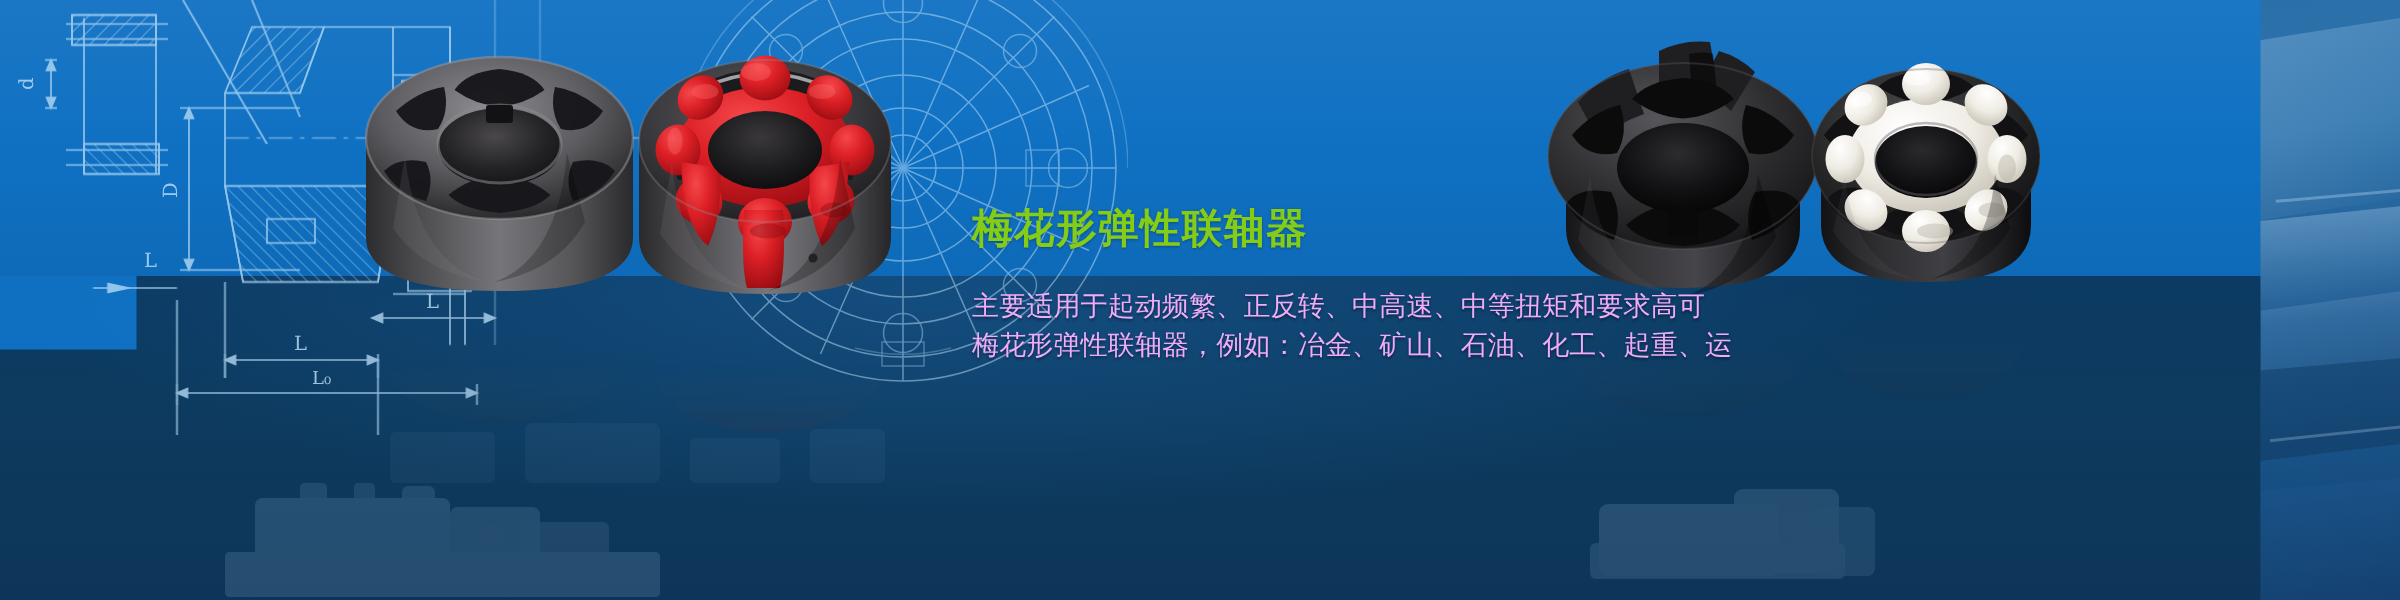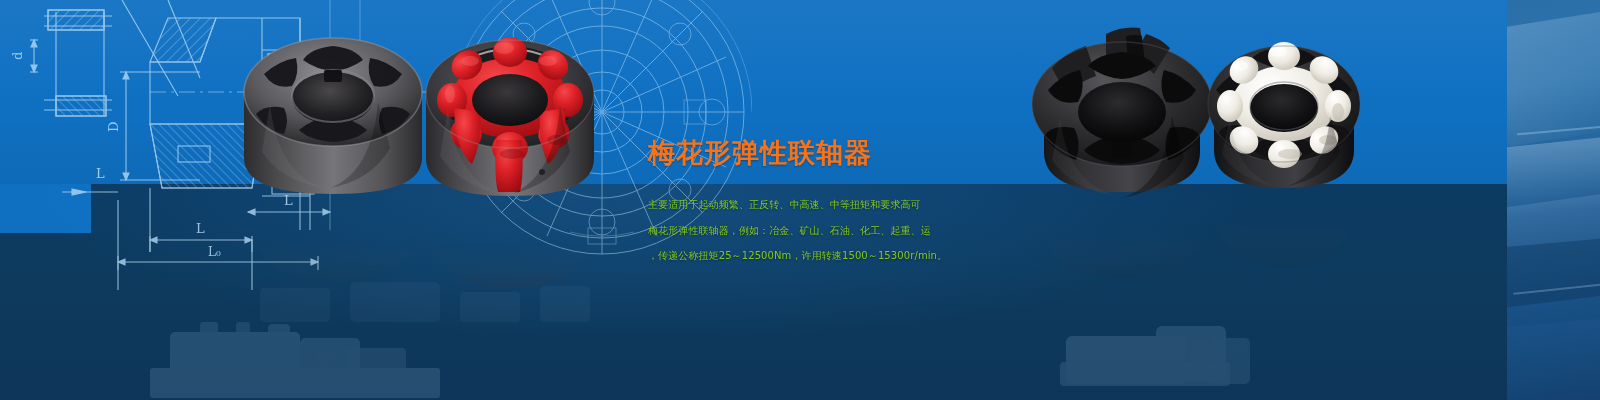--- a/index.html
+++ b/index.html
@@ -84,28 +84,29 @@
            mask-image:linear-gradient(180deg,rgba(0,0,0,.85),rgba(0,0,0,0) 72%);
            transform:scaleY(-1);filter:blur(.6px);}
   .ref-left{left:236px;top:206px;width:198px;height:118px;}
   .ref-red{left:416px;top:210px;width:192px;height:118px;}
   .ref-b1{left:1030px;top:200px;width:186px;height:112px;}
   .ref-b2{left:1204px;top:192px;width:160px;height:104px;}
 
   
   .text-block{position:absolute;left:648px;top:136px;width:420px;}
   .title{
-    color:#f97316;font-size:27px;font-weight:bold;letter-spacing:1px;
+    color:#84cc16;font-size:27px;font-weight:bold;letter-spacing:1px;
     line-height:34px;margin:0 0 22px 0;white-space:nowrap;
     text-shadow:0 1px 2px rgba(0,0,0,.30);
   }
   .body-line{
-    color:#84cc16;font-size:10px;line-height:25.5px;
+    color:#f0abfc;font-size:18px;line-height:25.5px;
     white-space:nowrap;letter-spacing:.1px;
     text-shadow:0 1px 2px rgba(0,0,0,.45);
+    font-family:Liberation Serif, serif;
   }
 </style>
 </head>
 <body>
 
 <div class="banner">
 
   <div class="bg-dark"></div>
   <div class="bg-bright"></div>
   <div class="bg-bright-left-step"></div>
@@ -587,21 +588,20 @@
         </linearGradient>
       </defs>
       <path d="M8 102 Q8 30 80 30 Q152 30 152 102 Z" fill="url(#rf4)"></path>
     </svg>
   </div>
 
   <div class="text-block">
     <h1 class="title">梅花形弹性联轴器</h1>
     <div class="body-line">主要适用于起动频繁、正反转、中高速、中等扭矩和要求高可</div>
     <div class="body-line">梅花形弹性联轴器，例如：冶金、矿山、石油、化工、起重、运</div>
-    <div class="body-line">，传递公称扭矩25～12500Nm，许用转速1500～15300r/min。</div>
   </div>
 
   <div class="ghost-right">
     <div class="g1"></div>
       <div class="g2"></div>
       <div class="g3"></div>
     <div class="g4"></div>
       <div class="g5"></div>
     <div class="streak"></div>
       <div class="streak2"></div>

